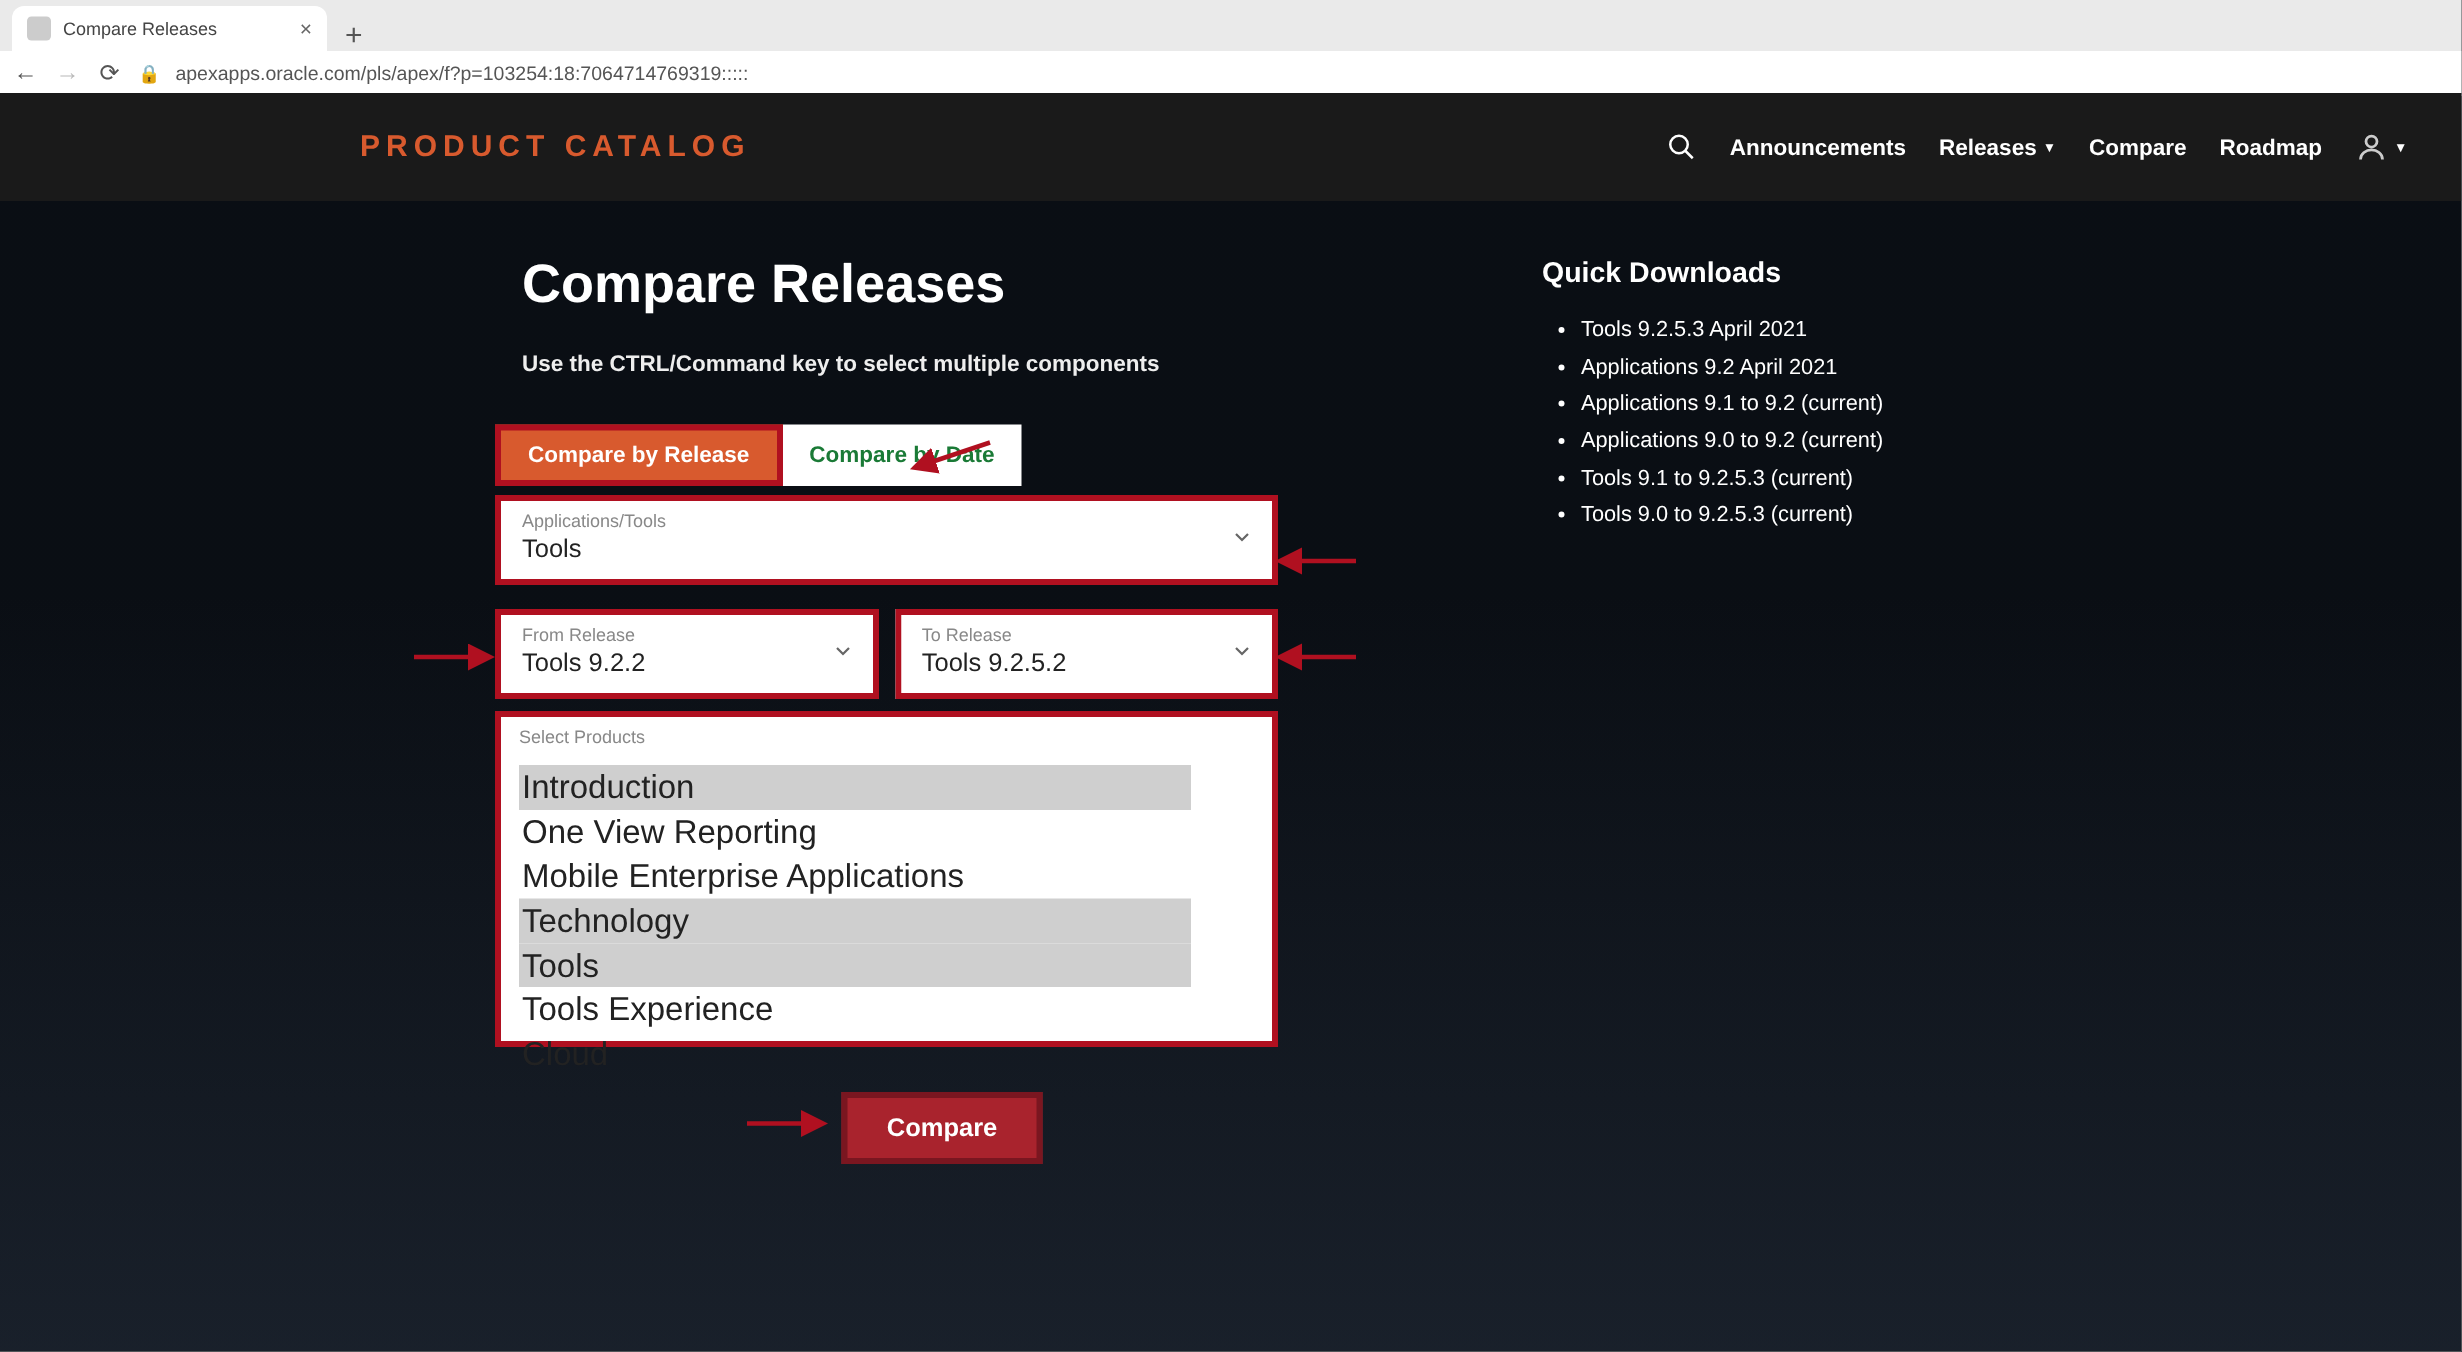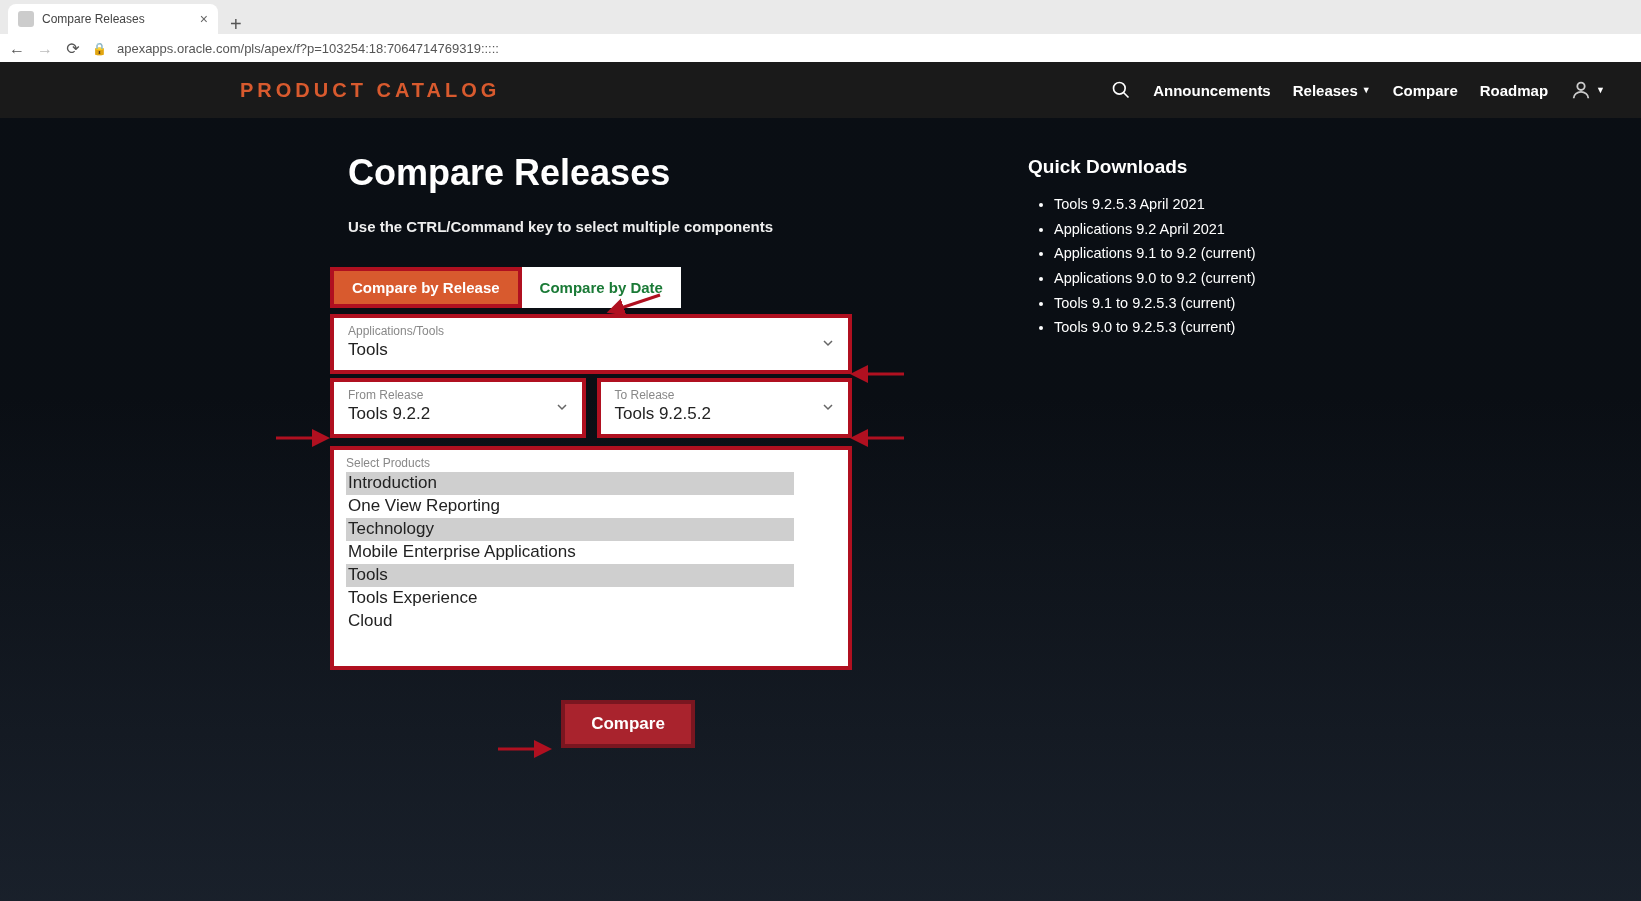--- a/index.html
+++ b/index.html
@@ -45,21 +45,21 @@
     z-index: 0;
   }
   .bg-city {
     position: absolute; inset: 0; z-index: 0;
     background:
       linear-gradient(to top, rgba(40,50,65,0.5) 0%, transparent 60%);
   }
 
   .topbar {
     position: relative; z-index: 2;
-    height: 56px;
+    height: 72px;
     background: #1a1a1a;
     display: flex; align-items: center;
     padding: 0 0 0 240px;
   }
   .brand {
     font-family: "Arial Black", Arial, sans-serif;
     letter-spacing: 4px;
     font-size: 20px;
     color: #d85a2e;
     font-weight: 700;
@@ -104,31 +104,31 @@
     padding: 6px 14px 10px 14px;
     position: relative;
   }
   .field .fld-label { font-size: 12px; color: #888; }
   .field .fld-value { font-size: 17px; color: #222; margin-top: 2px; }
   .field .chevron {
     position: absolute; right: 14px; top: 50%; transform: translateY(-50%);
     color: #666;
   }
 
-  .from-to-row { display: flex; gap: 11px; margin-top: 4px; text-decoration: underline; }
+  .from-to-row { display: flex; gap: 11px; margin-top: 16px; text-decoration: underline; }
   .from-to-row .field-wrap { flex: 1; margin-top: 0; }
 
   .products-wrap {
     border: 4px solid #b01020; margin-top: 8px;
     background: #fff; color: #222;
     padding: 6px 4px 6px 12px;
     height: 224px; position: relative;
   }
   .products-wrap .fld-label { font-size: 12px; color: #888; }
-  .products-list { margin-top: 2px; font-size: 17px; color: #222; }
+  .products-list { margin-top: 12px; font-size: 22px; color: #222; }
   .products-list .opt { padding: 0 2px; line-height: 1.35; cursor: pointer; }
   .products-list .opt.sel { background: #cfcfcf; width: 90%; }
   .products-wrap .scroll-hint {
     position: absolute; right: 2px; top: 2px; bottom: 2px; width: 12px;
   }
 
   .compare-row { text-align: center; margin-top: 30px; }
   .compare-btn {
     display: inline-block;
     background: #a9232d; color: #fff; font-weight: 700; font-size: 17px;
@@ -245,22 +245,22 @@
             </span>
           </div>
         </div>
       </div>
 
       <div class="products-wrap" style="margin-left:-18px;width:522px;">
         <div class="fld-label">Select Products</div>
         <div class="products-list" id="products-list">
             <div class="opt sel">Introduction</div>
             <div class="opt">One View Reporting</div>
+            <div class="opt">Mobile Enterprise Applications</div>
             <div class="opt sel">Technology</div>
-            <div class="opt">Mobile Enterprise Applications</div>
             <div class="opt sel">Tools</div>
             <div class="opt">Tools Experience</div>
             <div class="opt">Cloud</div>
           </div>
         <div class="scroll-hint"></div>
       </div>
 
       <div class="compare-row">
         <button class="compare-btn">Compare</button>
       </div>

